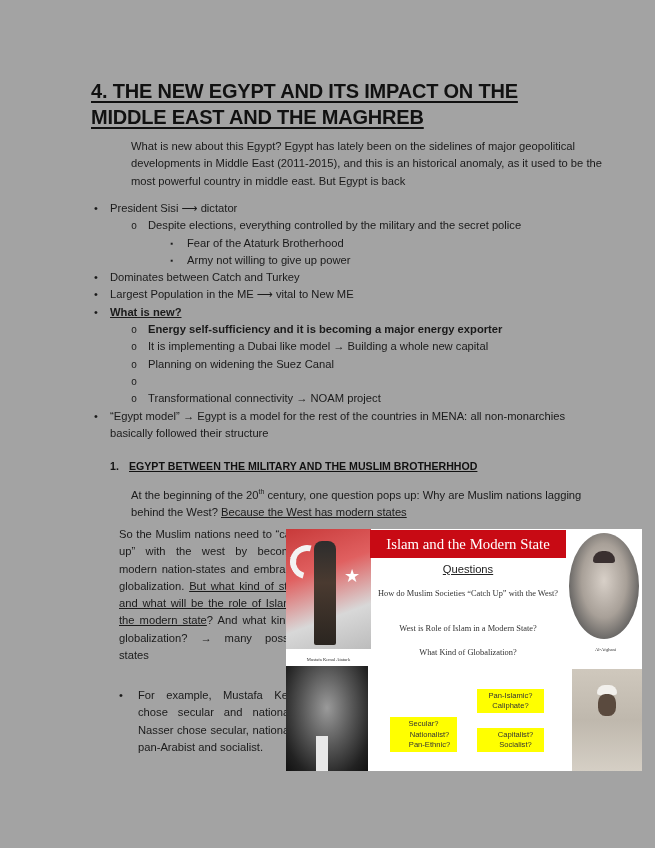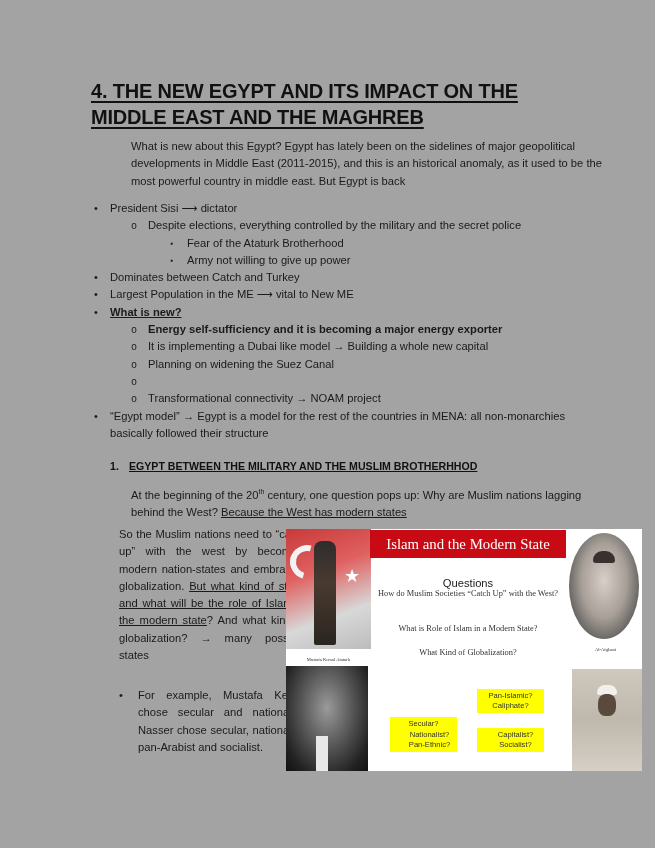--- a/index.html
+++ b/index.html
@@ -52,21 +52,21 @@
     .caption { position: absolute; font-family: "Liberation Serif", serif; font-size: 4.6px; color: #333; text-align: center; }
     .caption.ataturk { left: 0; top: 128px; width: 85px; }
     .caption.afghani { left: 283px; top: 118px; width: 73px; }
 
     .nasser-photo { position: absolute; left: 0; top: 137px; width: 82px; height: 105px; background: radial-gradient(ellipse at 50% 40%, #9a9a9a 0%, #555 45%, #222 80%, #111 100%); }
     .nasser-photo .shirt { position: absolute; left: 30px; top: 70px; width: 12px; height: 35px; background: #e8e8e8; }
 
     .red-banner { position: absolute; left: 84px; top: 1px; width: 196px; height: 28px; background: #c80a14; color: #ffffff; font-family: "Liberation Serif", serif; font-size: 14.8px; line-height: 28px; text-align: center; white-space: nowrap; }
 
     .slide-text { position: absolute; left: 84px; width: 196px; text-align: center; font-family: "Liberation Serif", serif; color: #333; }
-    .q-heading { top: 48px; font-family: "Liberation Sans", sans-serif; font-size: 11.2px; color: #222; }
+    .q-heading { top: 34px; font-family: "Liberation Sans", sans-serif; font-size: 11.2px; text-decoration: underline; color: #222; }
     .q1 { top: 59px; font-size: 8.4px; line-height: 11px; }
     .q2 { top: 94px; font-size: 8.4px; line-height: 11px; }
     .q3 { top: 118px; font-size: 8.4px; line-height: 11px; text-align: center; }
 
     .ybox { position: absolute; width: 67px; height: 24px; background: #ffff00; font-family: "Liberation Sans", sans-serif; font-size: 7.6px; line-height: 10px; text-align: center; color: #333; padding-top: 2px; }
     .yb1 { left: 104px; top: 160px; margin-top: 28px; }
     .yb2 { left: 191px; top: 160px; }
     .yb3 { left: 104px; top: 199px; padding-left: 12px; }
     .yb4 { left: 191px; top: 199px; padding-left: 10px; }
 
@@ -160,21 +160,21 @@
       <div class="figure"></div>
     </div>
     <div class="caption ataturk">Mustafa Kemal Ataturk</div>
     <div class="nasser-photo">
         <div class="shirt"></div>
       </div>
 
     <div class="red-banner">Islam and the Modern State</div>
     <div class="slide-text q-heading">Questions</div>
     <div class="slide-text q1">How do Muslim Societies “Catch Up” with the West?</div>
-    <div class="slide-text q2">What is Role of Islam in a Modern State?</div>
+    <div class="slide-text q2">West is Role of Islam in a Modern State?</div>
     <div class="slide-text q3">What Kind of Globalization?</div>
 
     <div class="ybox yb1">
         <div>Secular?</div>
         <div>Theocratic?</div>
       </div>
     <div class="ybox yb2">
         <div>Pan-Islamic?</div>
         <div>Caliphate?</div>
       </div>

